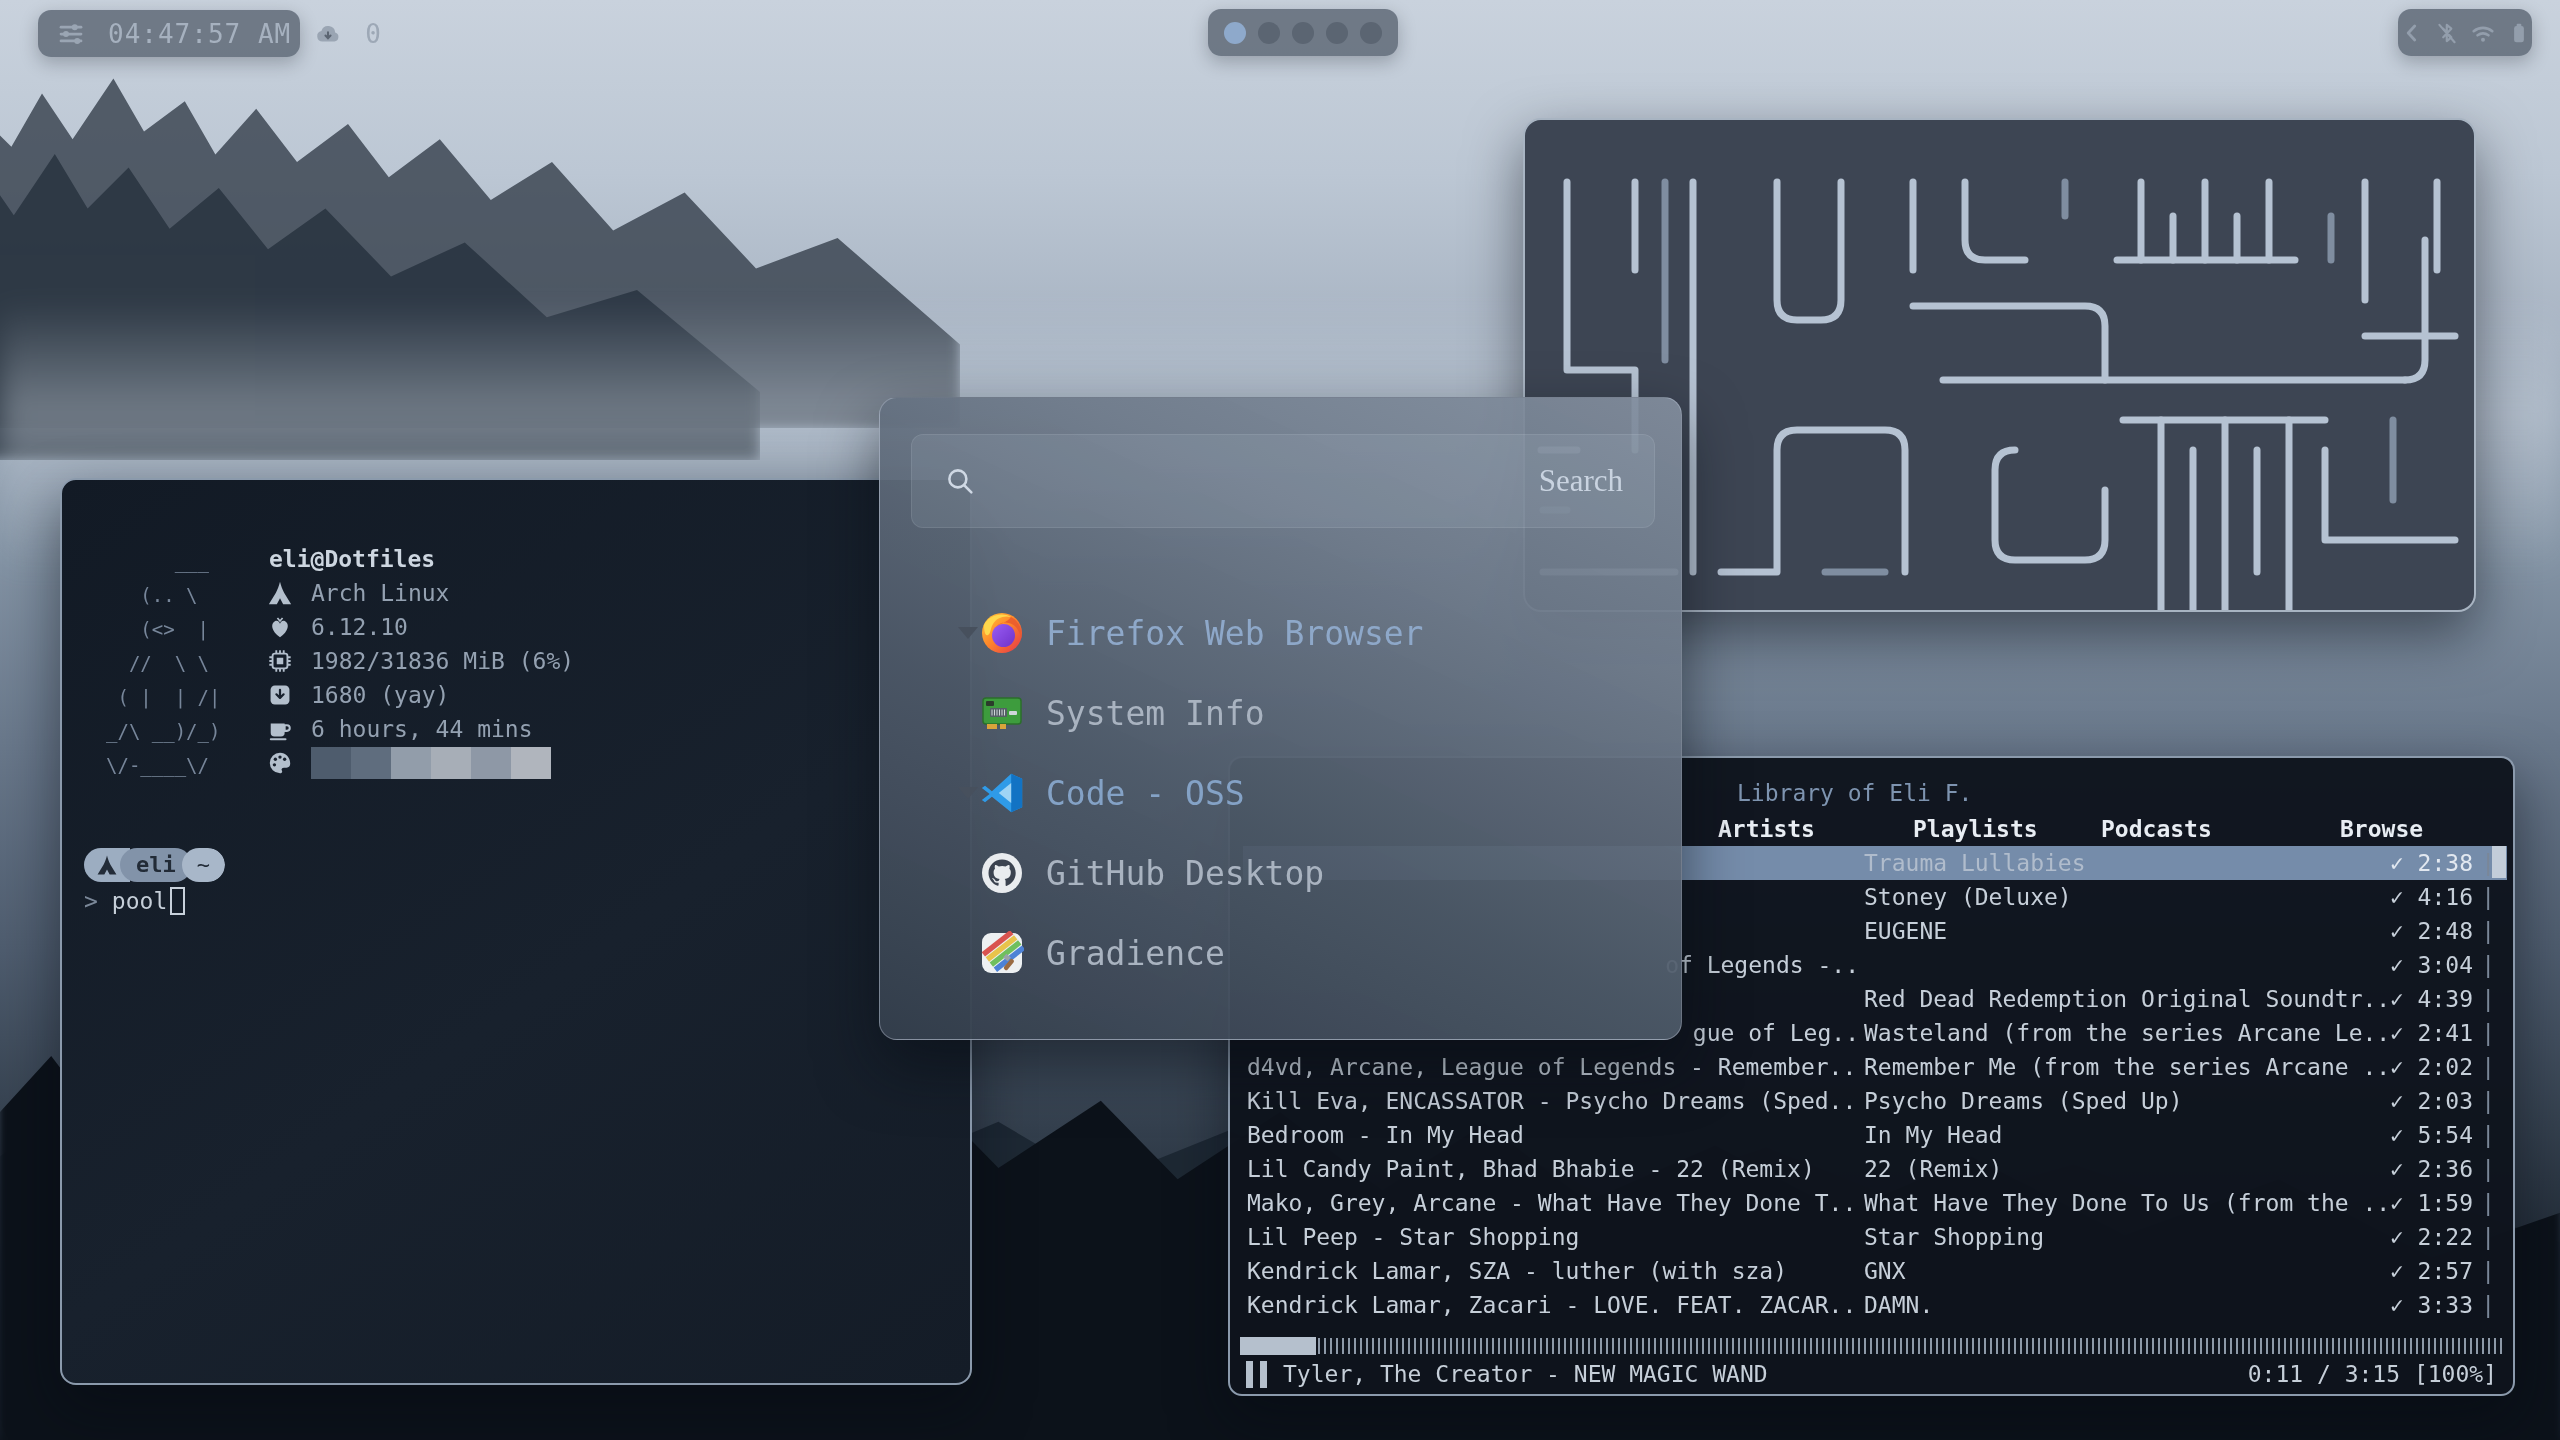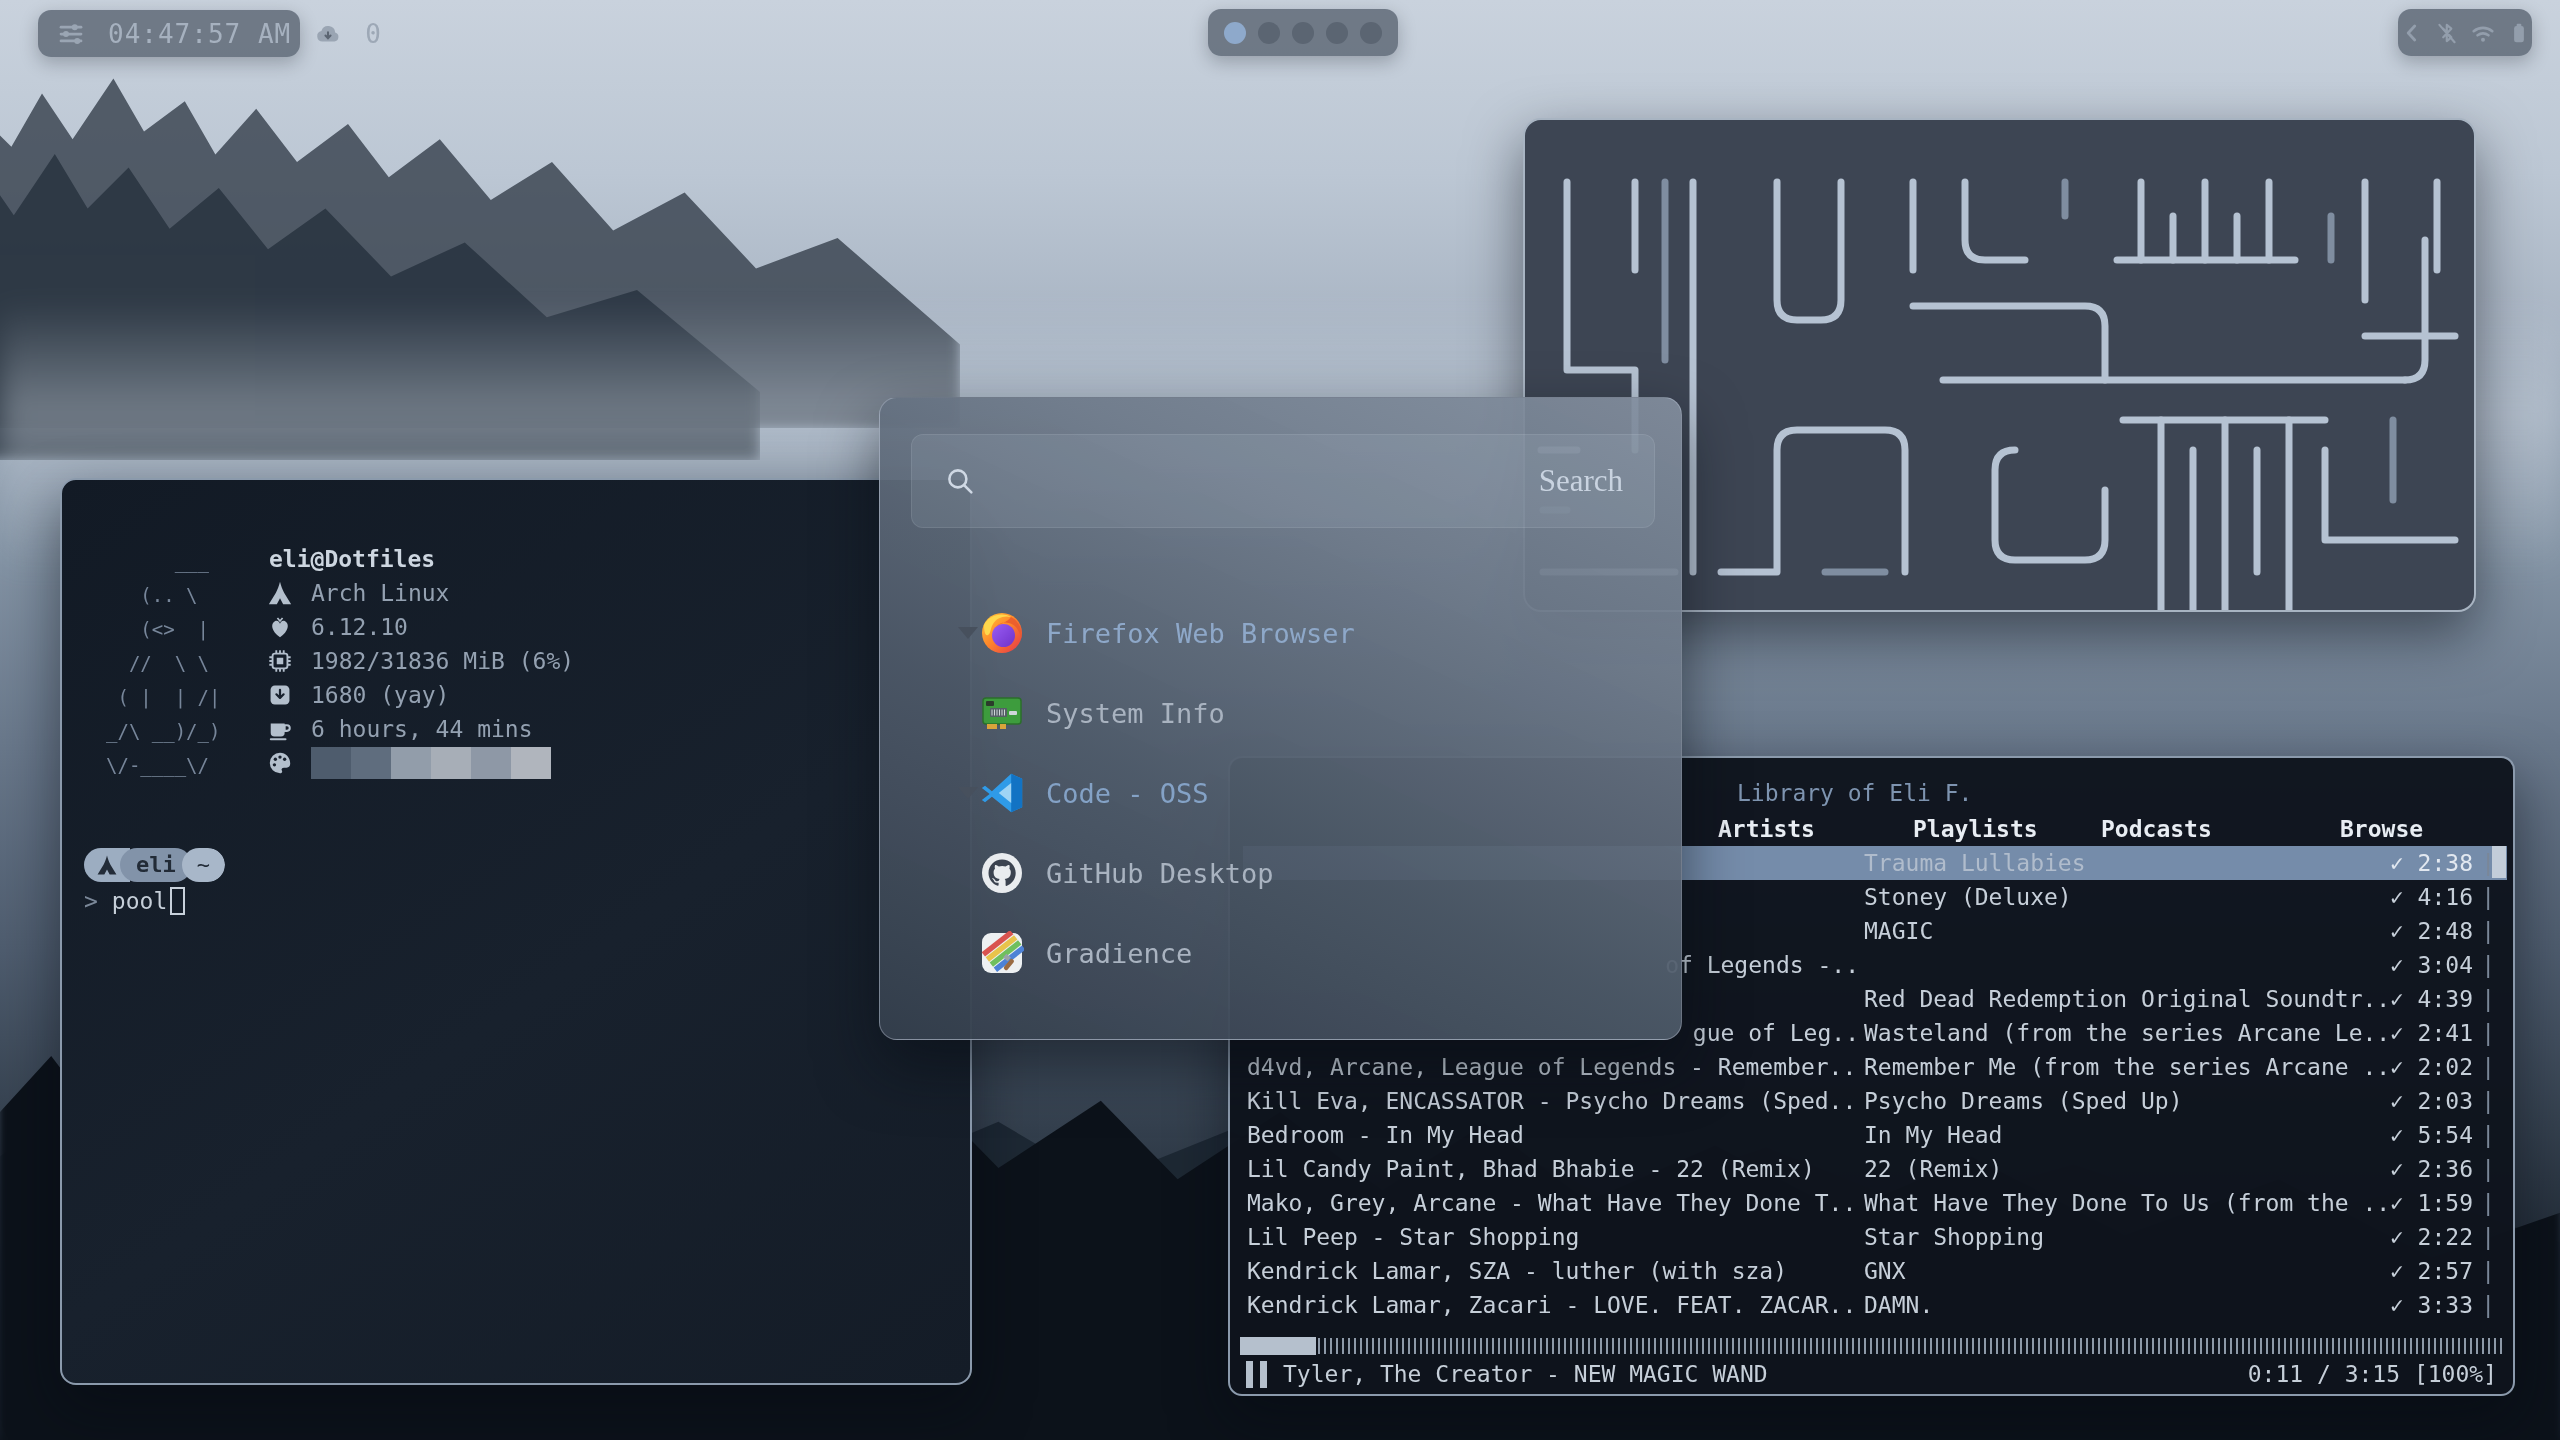--- a/index.html
+++ b/index.html
@@ -93,21 +93,21 @@
   .searchbar { position:absolute; left:31px; top:36px; width:744px; height:94px; border-radius:12px;
     background:rgba(178,190,206,.14); box-shadow:inset 0 0 0 1px rgba(210,220,234,.12);
     display:flex; align-items:center; padding:0 32px; gap:22px; }
   .searchbar input { background:none; border:none; outline:none; font-family:Liberation Serif, serif;
     font-size:31px; color:#d3dce8; width:100%;text-align:right; }
   .searchbar input::placeholder { color:#c9d3e0; opacity:1; }
   .app-row { position:absolute; left:0; width:100%; height:64px; display:flex; align-items:center; }
   .app-chev { position:absolute; left:78px; width:0; height:0; border-left:10px solid rgba(0,0,0,0);
     border-right:10px solid rgba(0,0,0,0); border-top:12px solid #47505d; }
   .app-icon { position:absolute; left:100px; width:44px; height:44px; }
-  .app-label { position:absolute; left:166px; font-size:27px; }
+  .app-label { position:absolute; left:166px; font-size:33px; }
 
   svg { display:block; }
 </style>
 </head>
 <body>
 
 <div class="wl ridge1"></div>
 <div class="wl ridge2"></div>
 <div class="wl fog1"></div>
 <div class="wl forest2"></div>
@@ -314,21 +314,21 @@
       <span class="c-bar">|</span>
     </div>
       <div class="trow">
       <span class="c-left"></span>
       <span class="c-album">Stoney (Deluxe)</span>
       <span class="c-time">✓ 4:16</span>
       <span class="c-bar">|</span>
     </div>
       <div class="trow">
       <span class="c-left"></span>
-      <span class="c-album">MAGIC</span>
+      <span class="c-album">EUGENE</span>
       <span class="c-time">✓ 2:48</span>
       <span class="c-bar">|</span>
     </div>
       <div class="trow">
       <span class="c-left fragr">of Legends -..</span>
       <span class="c-time">✓ 3:04</span>
       <span class="c-bar">|</span>
     </div>
       <div class="trow">
       <span class="c-left"></span>

